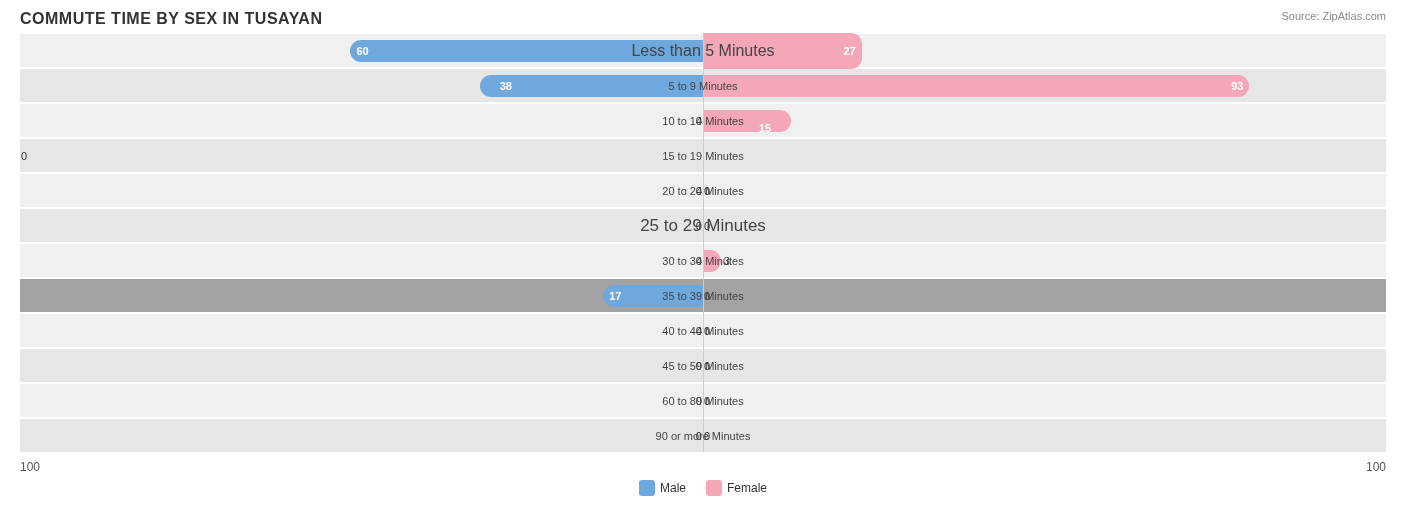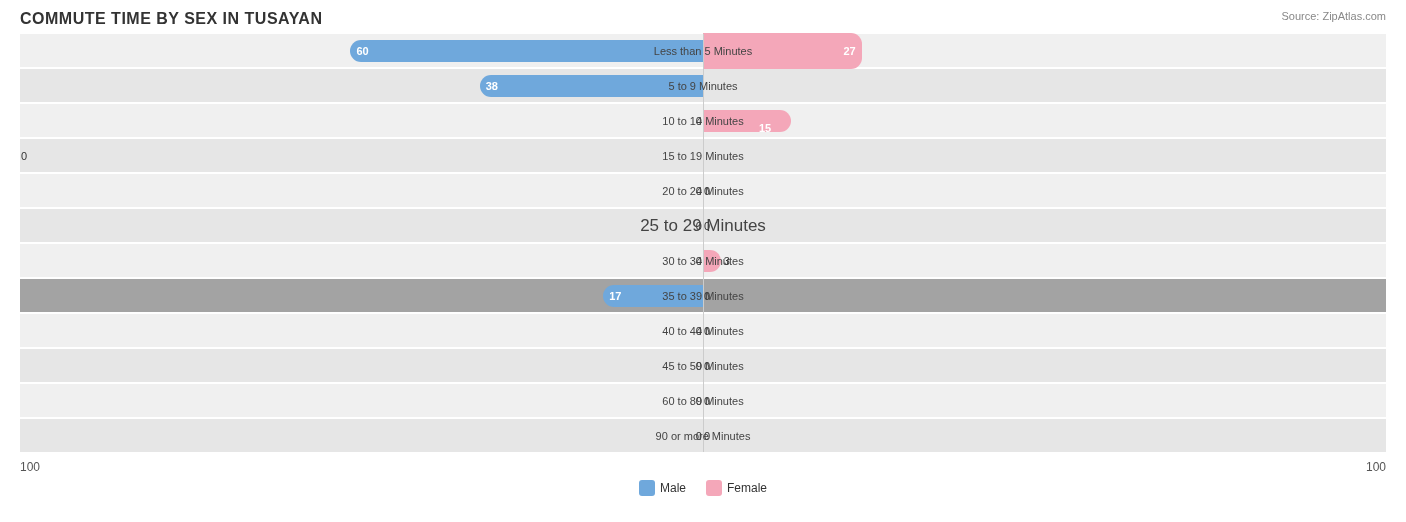--- a/index.html
+++ b/index.html
@@ -119,26 +119,31 @@
         <div class="left-section" style="position: relative; width: 50%; height: 100%; display: flex; align-items: center;">
           <div style="position: absolute; right: 0px; top: 50%; transform: translateY(-50%); height: 22px; width: 51.6129%; background: rgb(111, 168, 220); border-radius: 11px 0px 0px 11px; display: flex; align-items: center; justify-content: flex-start; overflow: visible;">
             <span style="color: rgb(255, 255, 255); font-size: 11px; font-weight: bold; padding-left: 6px; position: relative; z-index: 5;">60</span>
           </div>
         </div>
         <div class="right-section" style="position: relative; width: 50%; height: 100%; display: flex; align-items: center;">
           <div style="position: absolute; left: 0px; top: 50%; transform: translateY(-50%); height: 36px; width: 23.2258%; background: rgb(244, 167, 185); border-radius: 0px 11px 11px 0px; display: flex; align-items: center; justify-content: flex-end; overflow: visible;">
             <span style="color: rgb(255, 255, 255); font-size: 11px; font-weight: bold; padding-right: 6px; position: relative; z-index: 5;">27</span>
           </div>
         </div>
-        <div style="position: absolute; left: 50%; transform: translateX(-50%); font-size: 11px; color: rgb(68, 68, 68); white-space: nowrap; z-index: 10; text-align: right; pointer-events: none;">Less than 5 Minutes</div>
+        <div style="position: absolute; left: 50%; transform: translateX(-50%); font-size: 16px; color: rgb(68, 68, 68); white-space: nowrap; z-index: 10; text-align: right; pointer-events: none;">Less than 5 Minutes</div>
       </div>
       <div class="row" style="background: rgb(230, 230, 230);">
         <div class="left-section" style="position: relative; width: 50%; height: 100%; display: flex; align-items: center;">
           <div style="position: absolute; right: 0px; top: 50%; transform: translateY(-50%); height: 22px; width: 32.6882%; background: rgb(111, 168, 220); border-radius: 11px 0px 0px 11px; display: flex; align-items: center; justify-content: flex-start; overflow: visible;">
-            <span style="color: rgb(255, 255, 255); font-size: 11px; font-weight: bold; padding-left: 6px; position: relative; z-index: 5;">38</span>
+            <span style="color: rgb(255, 255, 255); font-size: 11px; font-weight: bold; padding-left: 20px; position: relative; z-index: 5;">38</span>
+          </div>
+        </div>
+        <div class="right-section" style="position: relative; width: 50%; height: 100%; display: flex; align-items: center;">
+          <div style="position: absolute; left: 0px; top: 50%; transform: translateY(-50%); height: 22px; width: 80%; background: rgb(244, 167, 185); border-radius: 0px 11px 11px 0px; display: flex; align-items: center; justify-content: flex-end; overflow: visible;">
+            <span style="color: rgb(255, 255, 255); font-size: 11px; font-weight: bold; padding-right: 6px; position: relative; z-index: 5;">93</span>
           </div>
         </div>
         <div style="position: absolute; left: 50%; transform: translateX(-50%); font-size: 11px; color: rgb(68, 68, 68); white-space: nowrap; z-index: 10; text-align: center; pointer-events: none;">5 to 9 Minutes</div>
       </div>
       <div class="row" style="background: rgb(240, 240, 240);">
         <div class="left-section" style="position: relative; width: 50%; height: 100%; display: flex; align-items: center;">
           <span style="position: absolute; right: -2px; font-size: 11px; color: rgb(51, 51, 51); z-index: 5; transform: translateX(-50%);">0</span>
         </div>
         <div class="right-section" style="position: relative; width: 50%; height: 100%; display: flex; align-items: center;">
           <div style="position: absolute; left: 0px; top: 50%; transform: translateY(-50%); height: 22px; width: 12.9032%; background: rgb(244, 167, 185); border-radius: 0px 11px 11px 0px; display: flex; align-items: center; justify-content: flex-end; overflow: visible;">

